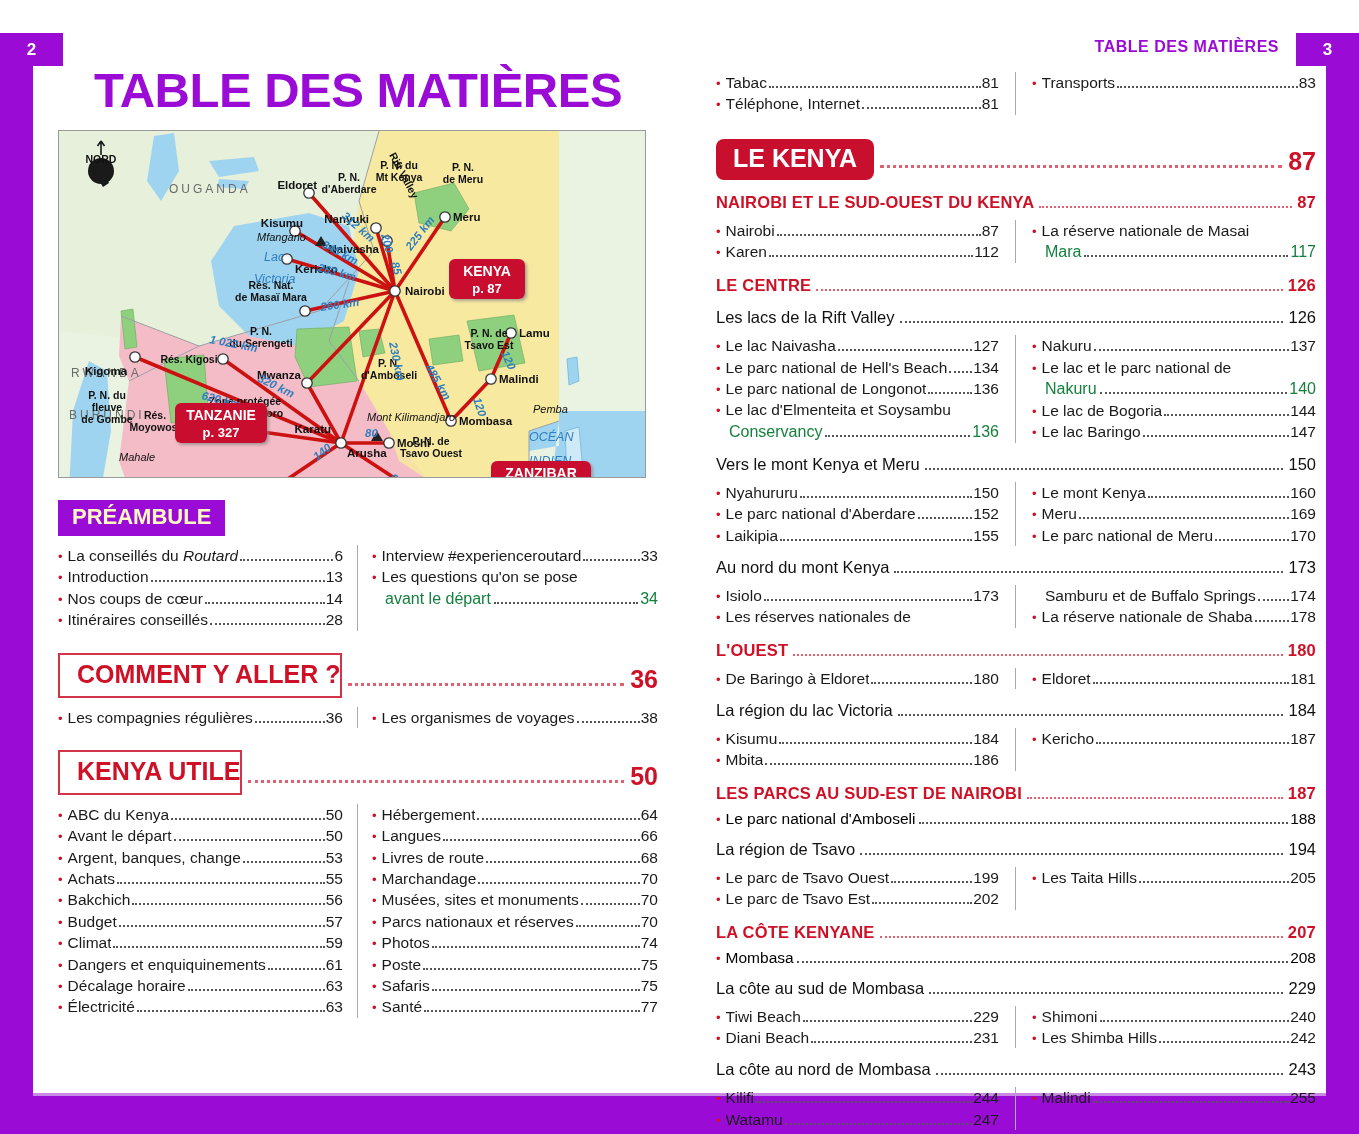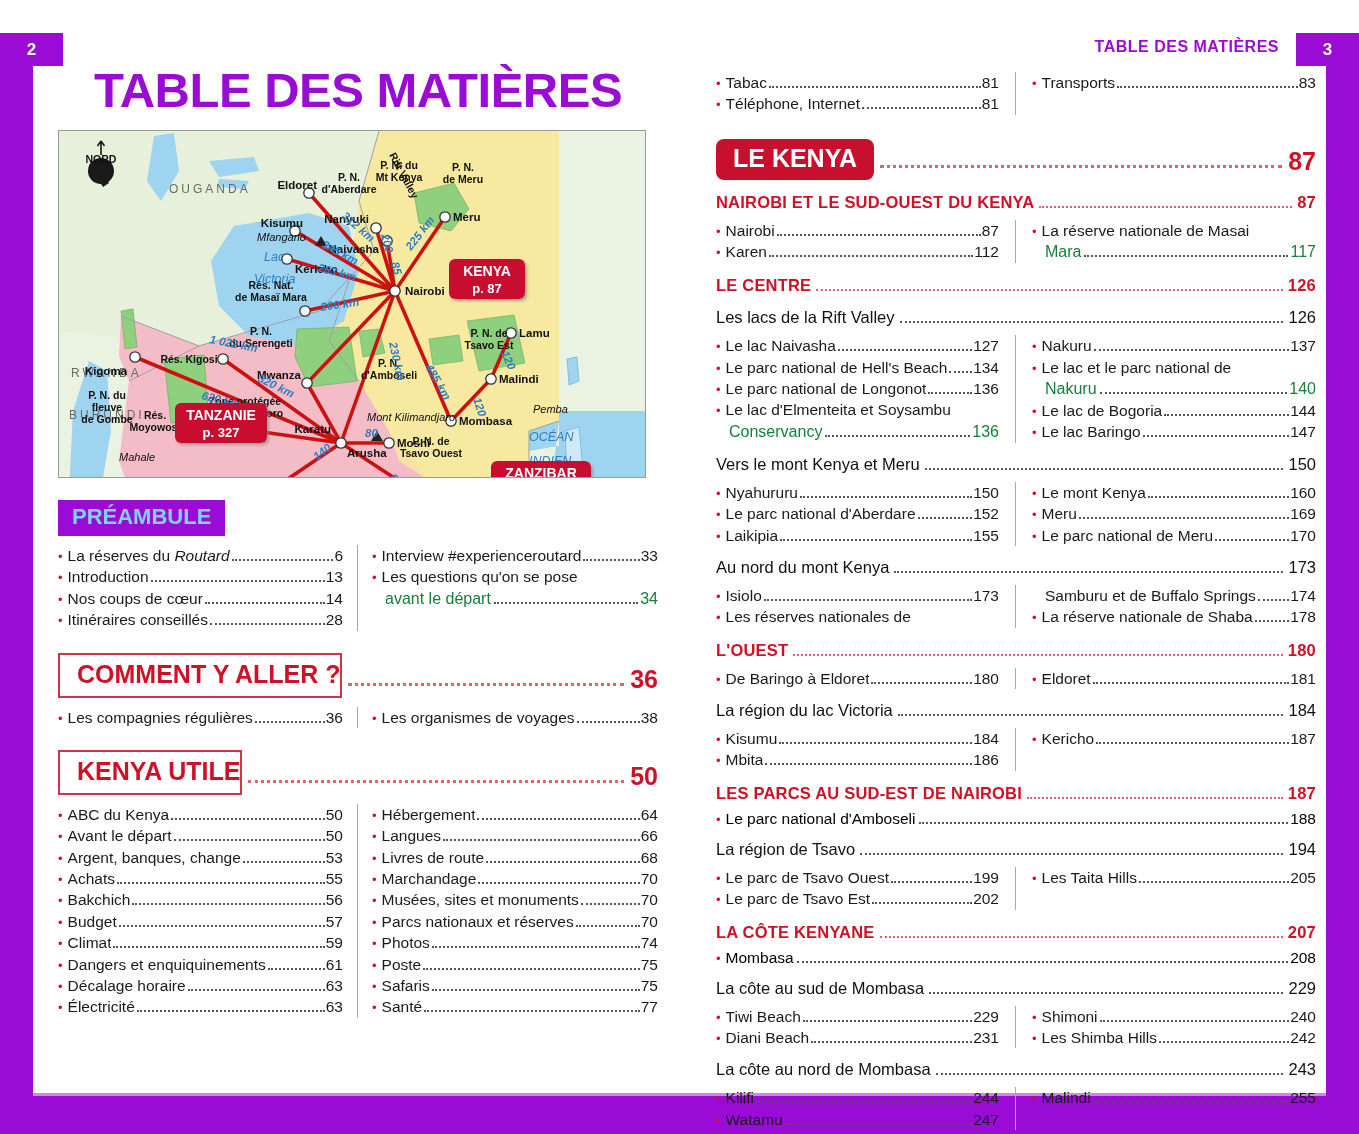--- a/index.html
+++ b/index.html
@@ -38,21 +38,21 @@
     color:#9A0BD6; font-weight:bold; font-size:49px;
     letter-spacing:-0.5px; text-align:center; margin-bottom:12px;
   }
 
   
   .map-wrap { width:588px; height:348px; border:1px solid #9a9a9a; position:relative; overflow:hidden; background:#eef5e8; }
   .map-wrap svg { display:block; }
 
   
   .hdr-purple {
-    display:inline-block; background:#9A0BD6; color:#7dd3fc;
+    display:inline-block; background:#9A0BD6; color:#fef9c3;
     font-weight:bold; font-size:22px; padding:4px 14px 6px 14px;text-align:center;
   }
   .hdr-red-box-row { display:flex; align-items:flex-end; margin-top:4px; }
   .hdr-red-box {
     border:2px solid #D4344A; color:#CE1126; font-weight:bold;
     font-size:25px; padding:5px 0 7px 17px; white-space:nowrap;
   }
   .hdr-red-fill {
     background:#C8102E; color:#fff; font-weight:bold;
     font-size:25px; padding:5px 17px 7px 17px; white-space:nowrap;
@@ -355,21 +355,21 @@
     </svg>
   </div>
 
   <div style="margin-top:22px;">
     <div class="hdr-purple">PRÉAMBULE</div>
   </div>
   <div class="cols">
     <div class="col left-col">
       <div class="entry">
         <span class="bullet">•</span>
-        <span class="label"><span>La réserves du </span><em class="it">Routard</em></span>
+        <span class="label"><span>La conseillés du </span><em class="it">Routard</em></span>
         <span class="leader"></span>
         <span class="pg">6</span>
       </div>
       <div class="entry">
         <span class="bullet">•</span>
         <span class="label">Introduction</span>
         <span class="leader"></span>
         <span class="pg">13</span>
       </div>
       <div class="entry">

